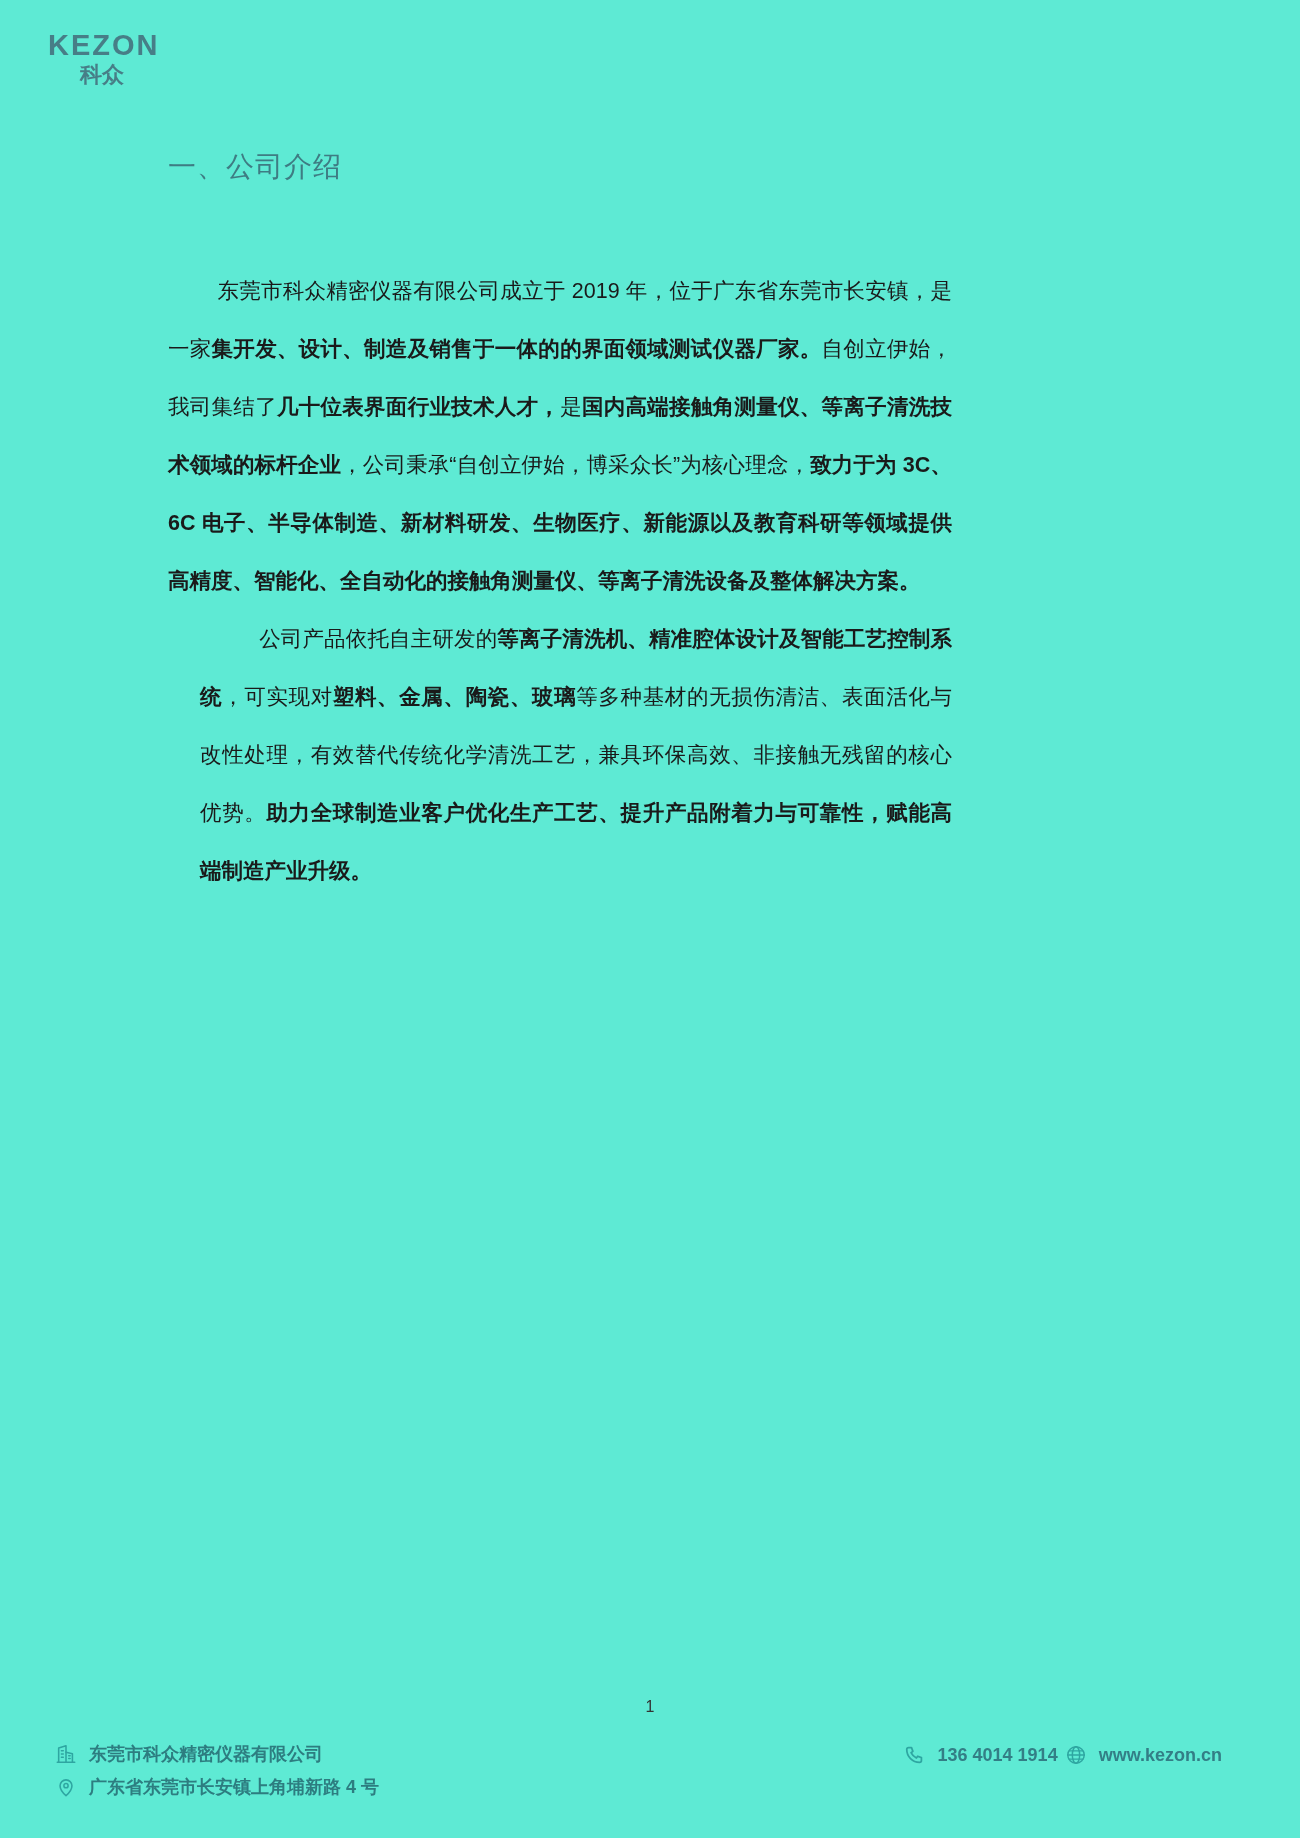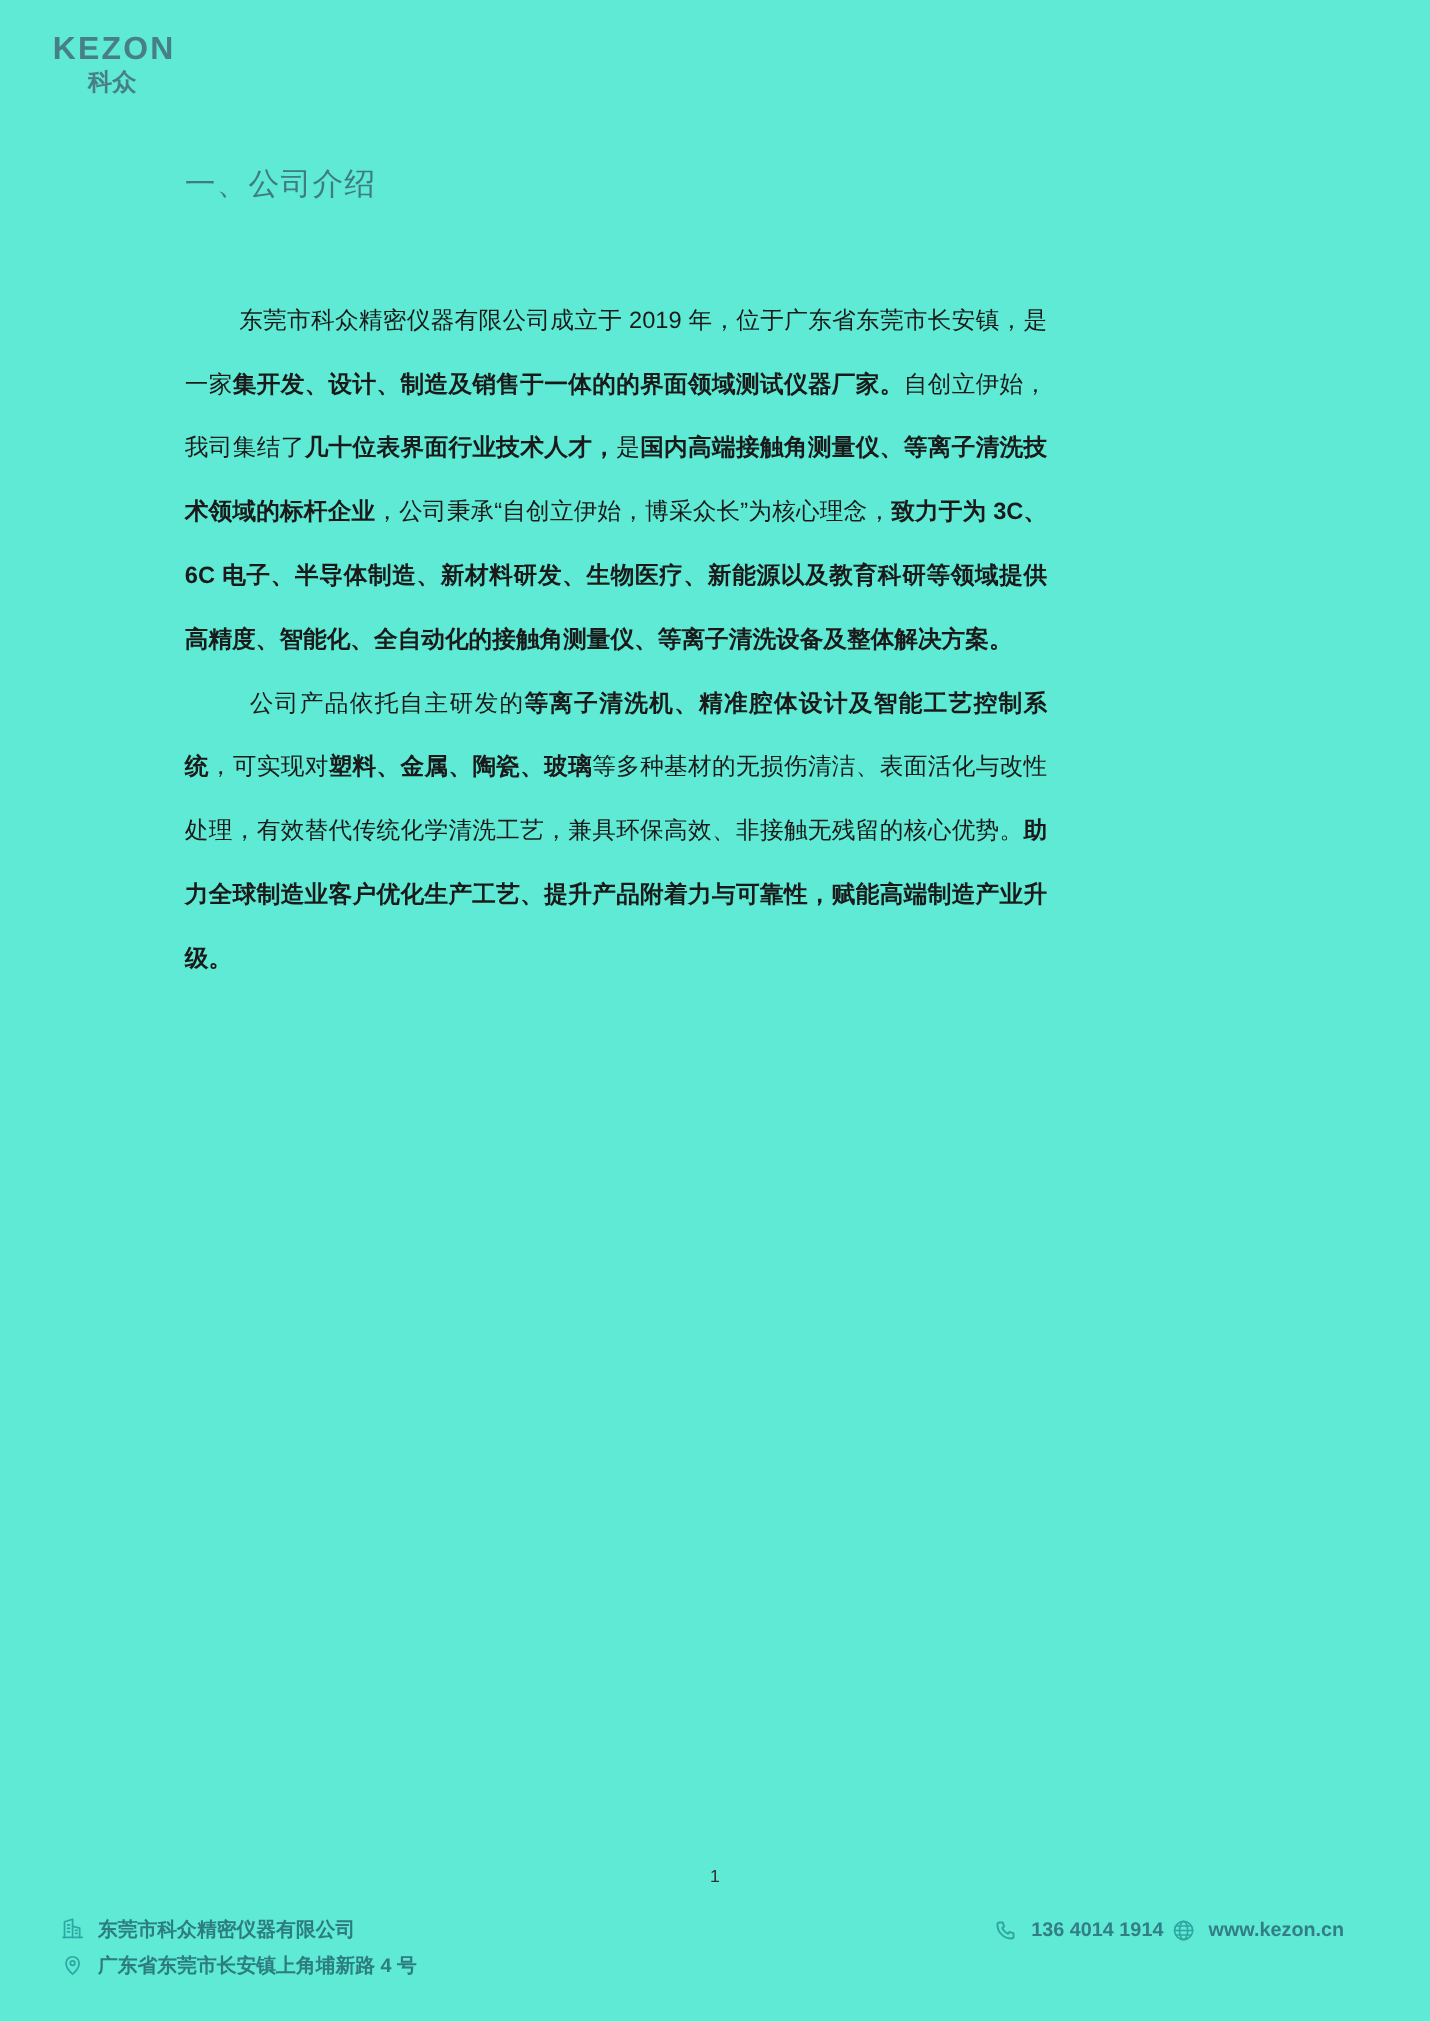--- a/index.html
+++ b/index.html
@@ -21,30 +21,30 @@
     position:absolute;left:168px;top:148px;
     font-size:28px;font-weight:400;color:#3e7c83;letter-spacing:1px;
   }
   
   .body-text{
     position:absolute;left:168px;top:262px;width:784px;
     font-size:21.5px;line-height:58px;color:#1a1a1a;
     text-align:justify;
   }
   .body-text p{margin:0;text-indent:2.3em;}
-  .body-text p:nth-of-type(2){text-indent:2.75em;}
+  .body-text p:nth-of-type(2){text-indent:2.75em;margin-left:32px;}
   .body-text .b{font-weight:700;}
   
   .page-number{
     position:absolute;top:1698px;left:0;width:100%;text-align:center;
     font-size:16px;color:#333;
   }
   .footer-left{position:absolute;left:55px;top:1742px;display:flex;flex-direction:column;gap:9px;}
   .footer-right{position:absolute;right:78px;top:1744px;display:flex;flex-direction:row;gap:7px;}
-  .footer-row{display:flex;gap:12px;}
+  .footer-row{display:flex;align-items:center;gap:12px;}
   .footer-row .txt{font-size:18px;font-weight:700;color:#2d7d80;white-space:nowrap;}
   .footer-right .footer-row .txt{color:#337e86;}
   .icon{width:22px;height:22px;display:inline-flex;align-items:center;justify-content:center;flex:0 0 auto;}
   .icon svg{width:22px;height:22px;}
 </style>
 </head>
 <body>
 
 <div class="page">
 

